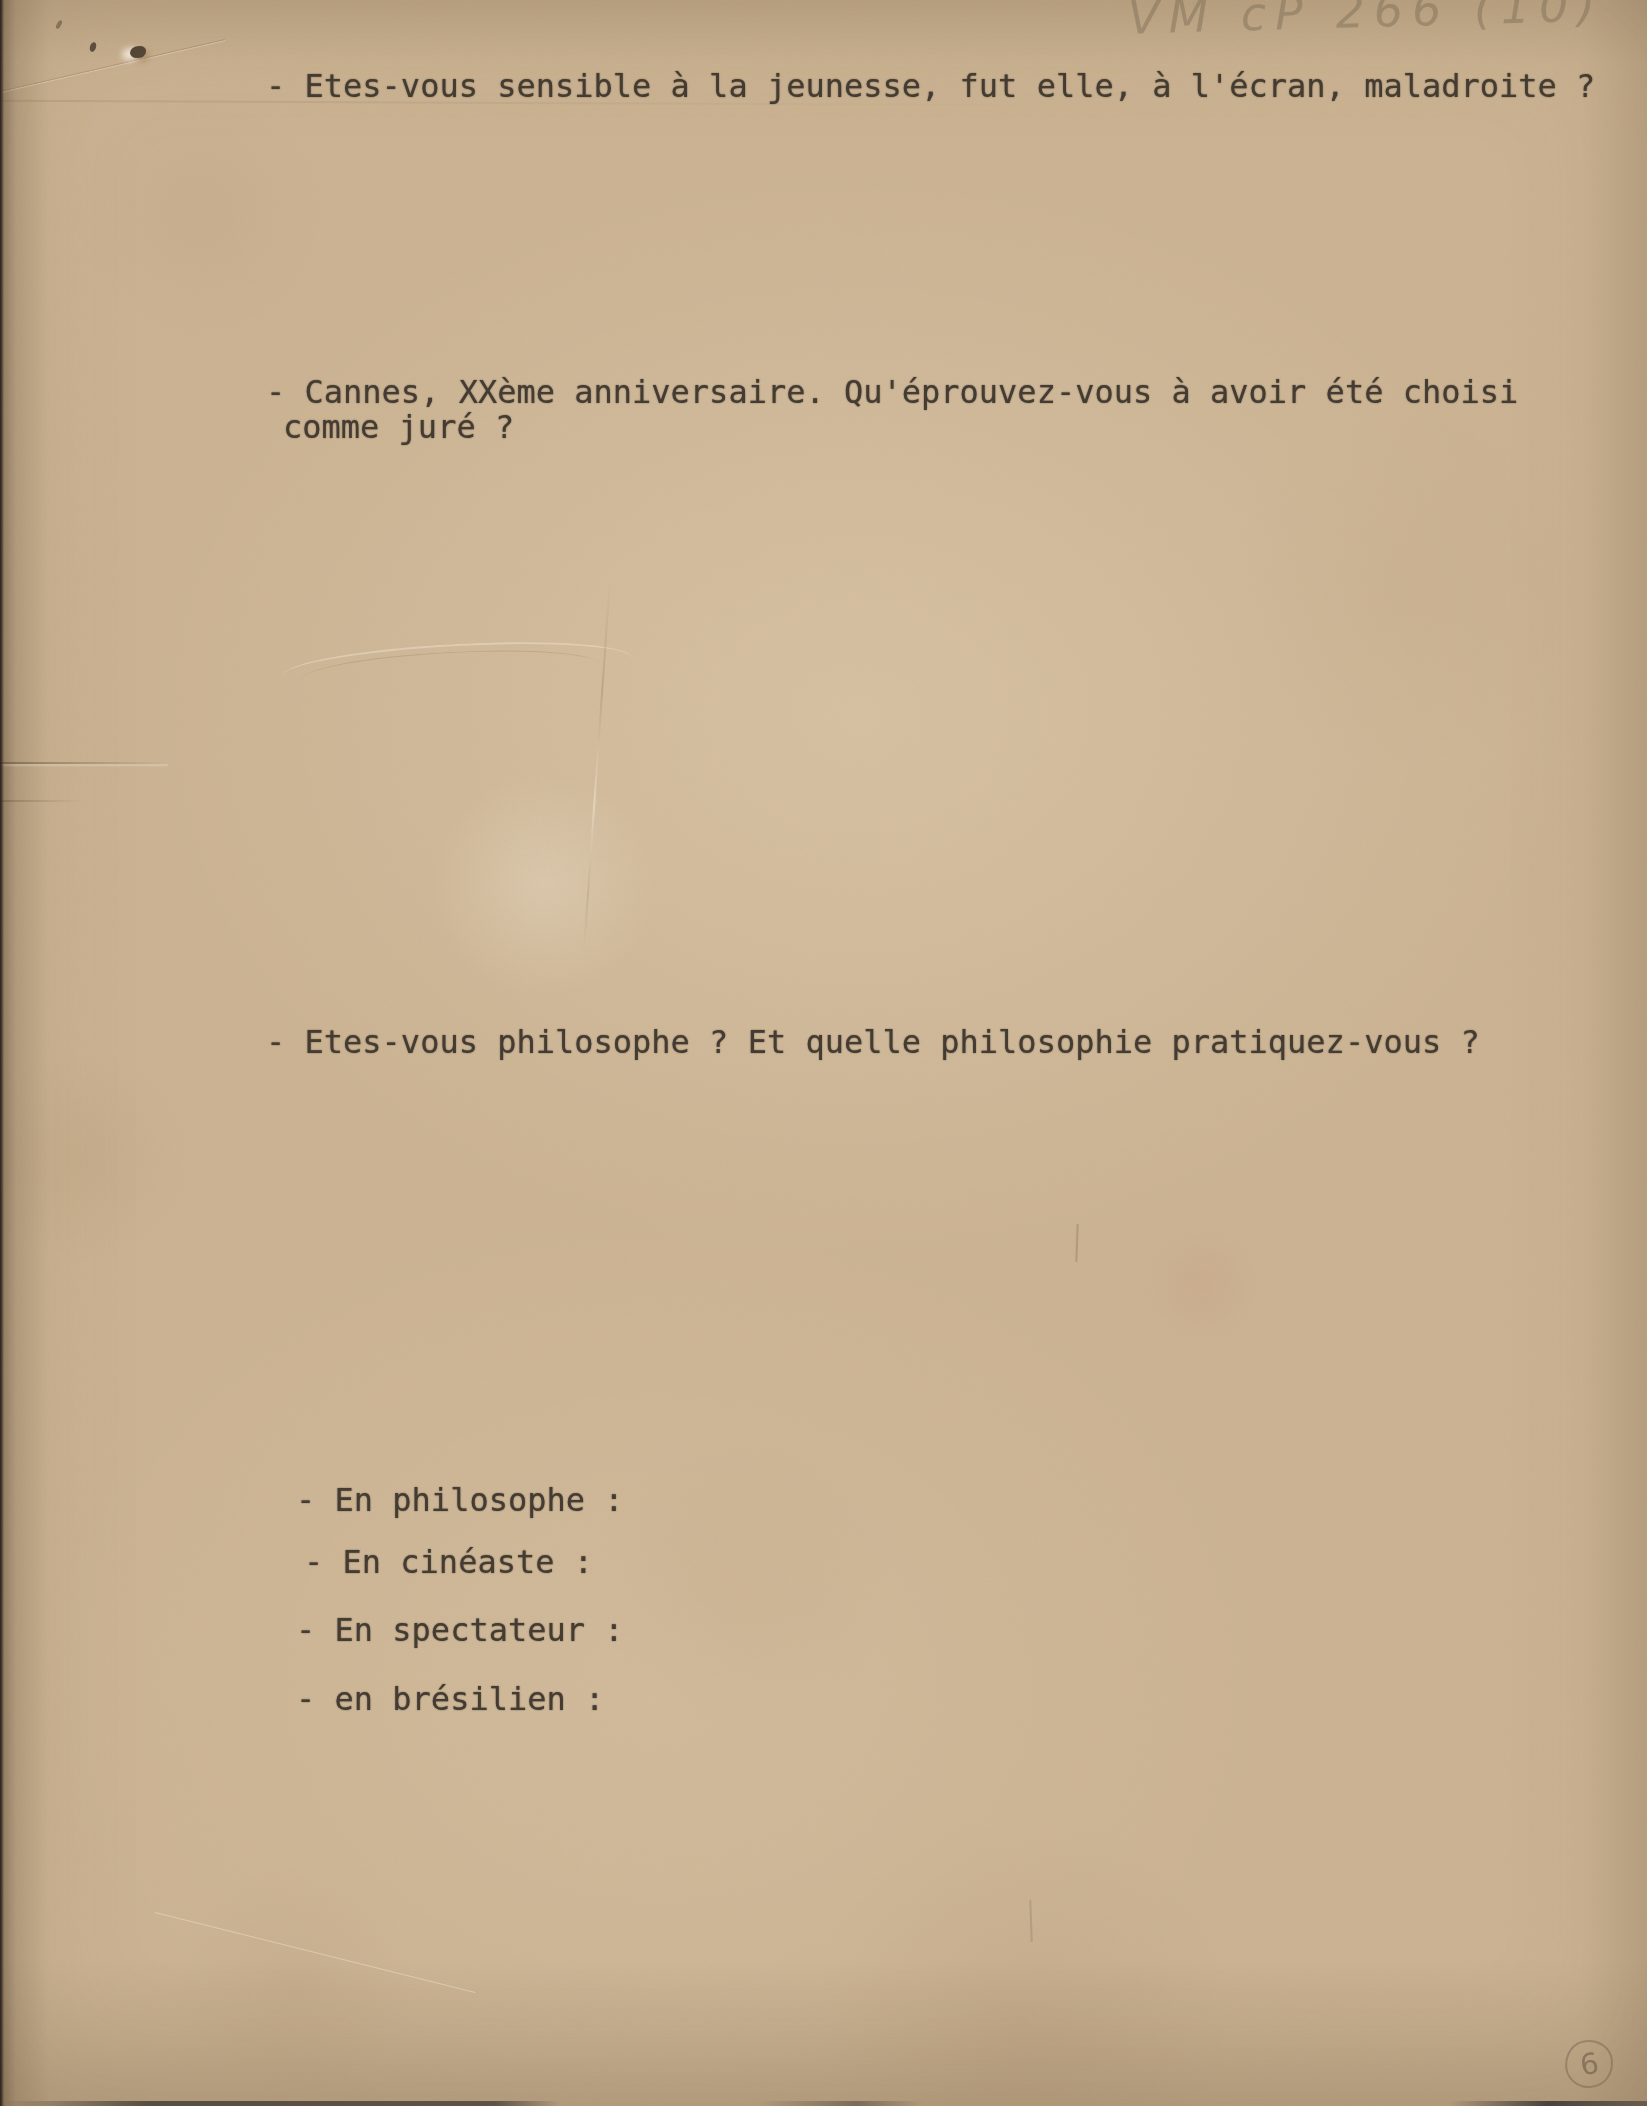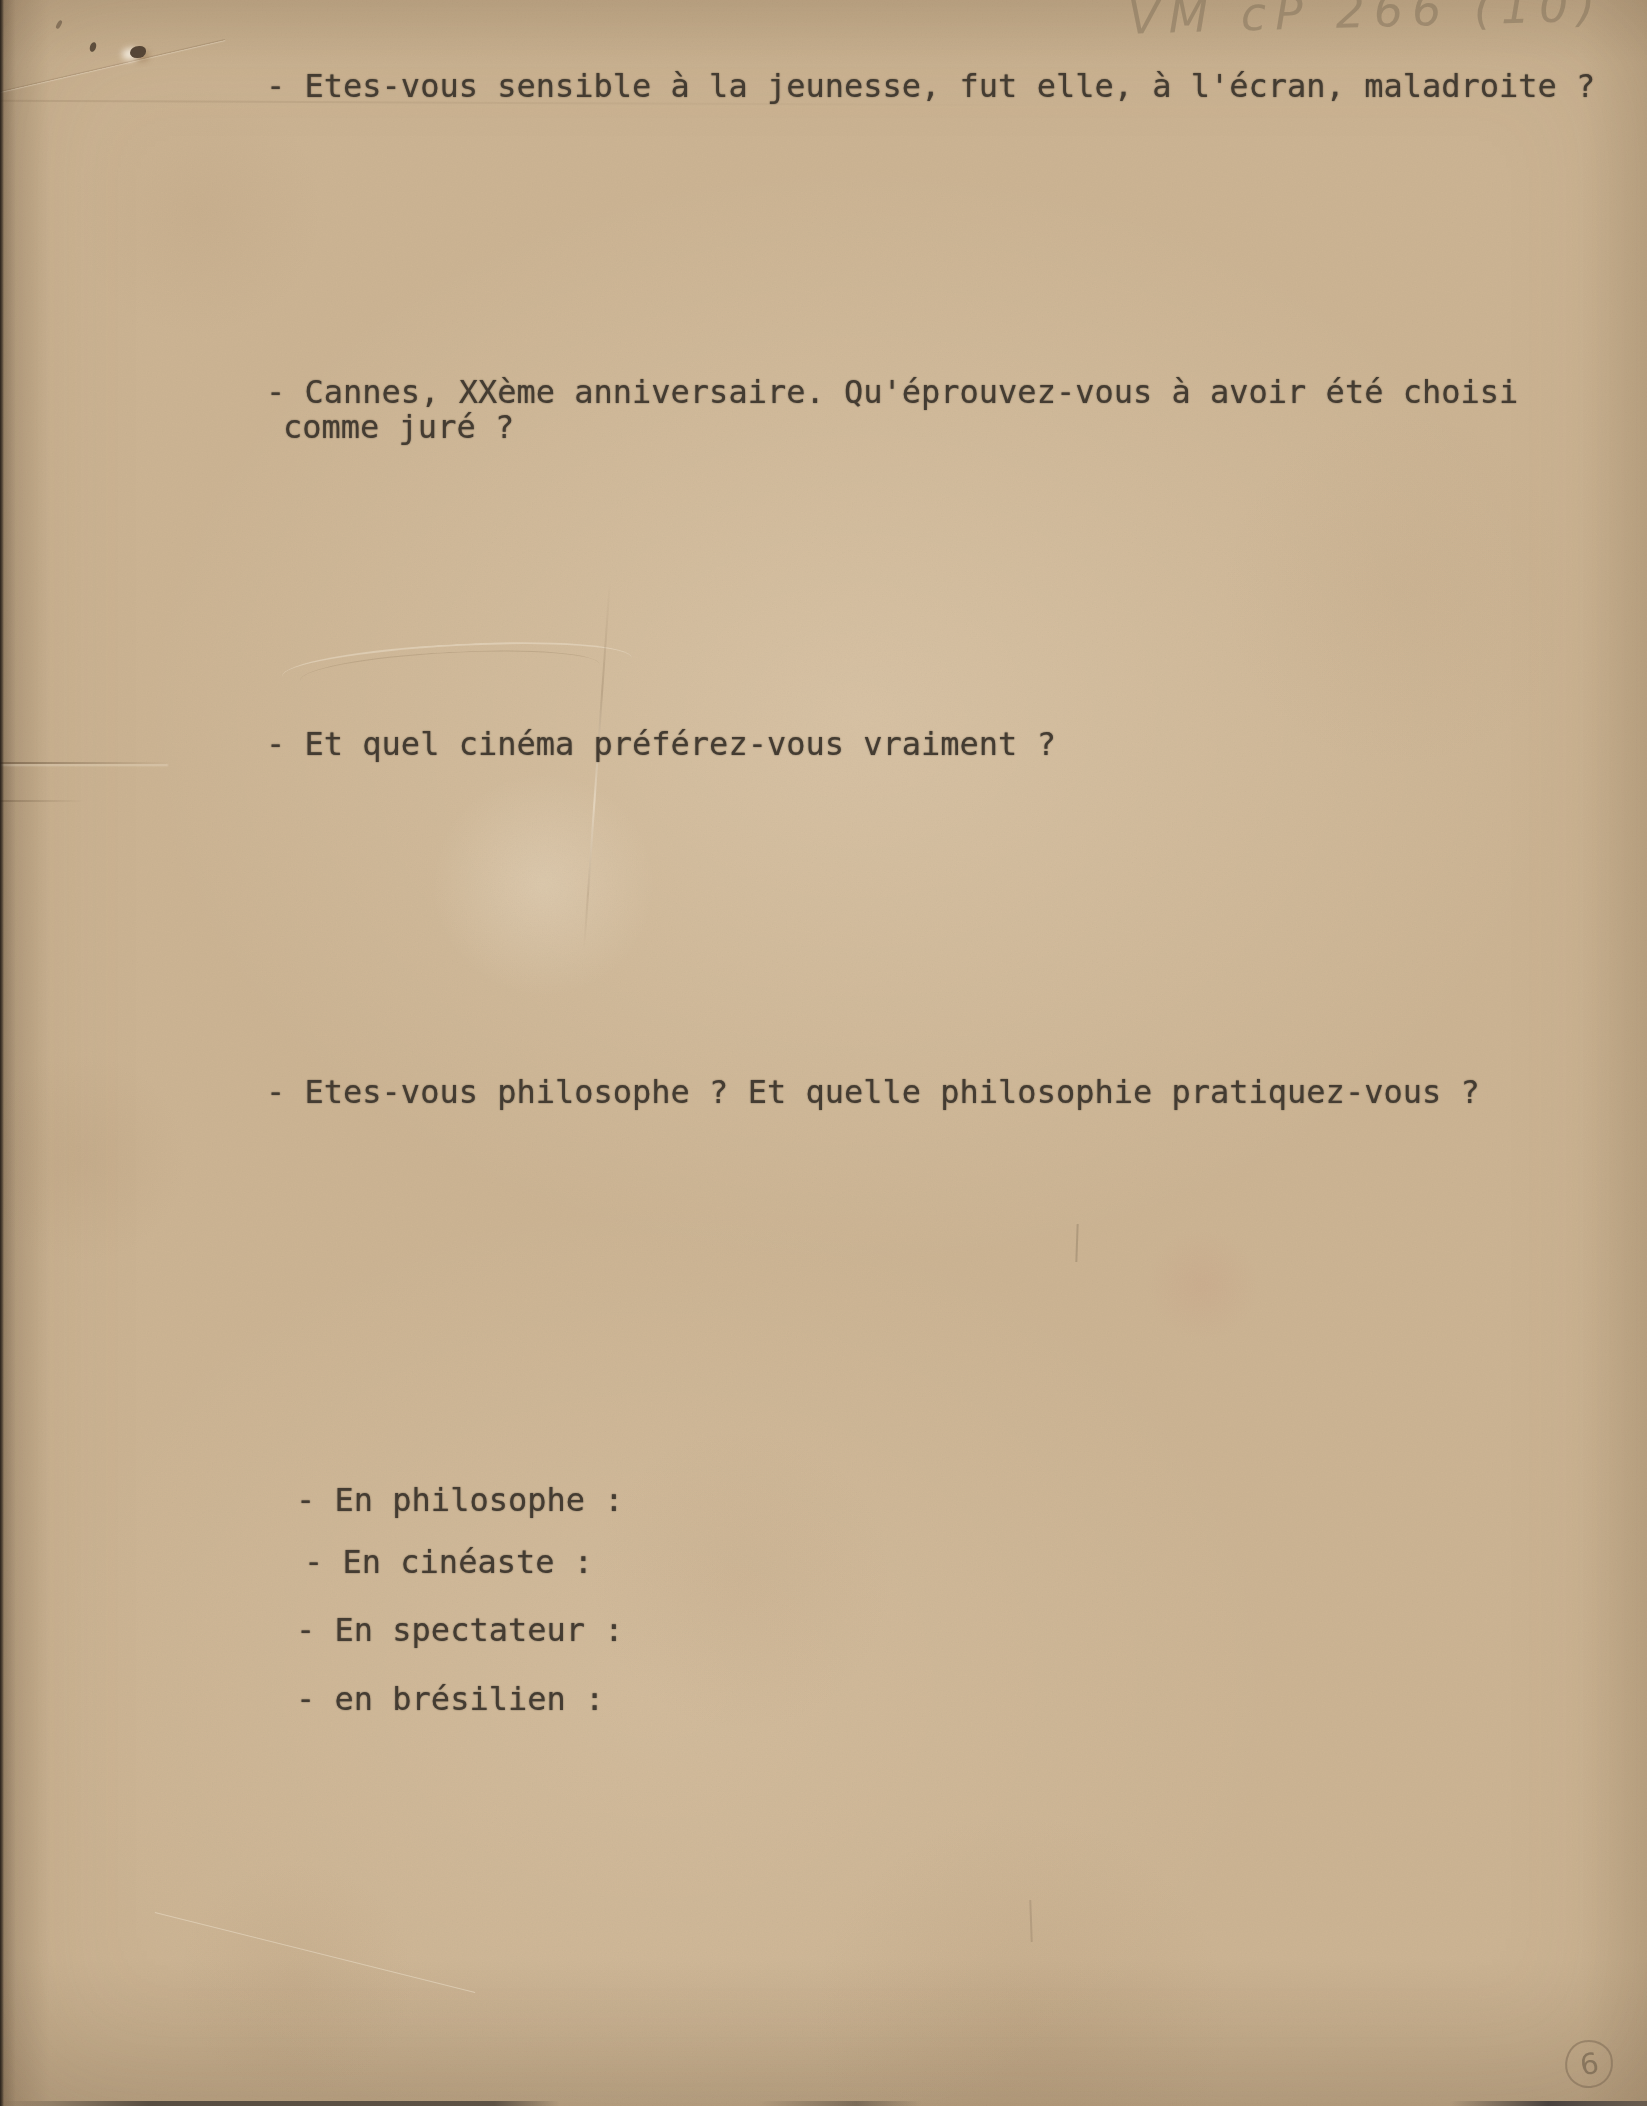--- a/index.html
+++ b/index.html
@@ -135,23 +135,22 @@
   <div class="edge-left"></div>
   <div class="edge-bottom"></div>
 
   <div class="hand annotation">VM cP 266 (10)</div>
 
   <div class="typed" style="left:266px;top:66px">- Etes-vous sensible à la jeunesse, fut elle, à l'écran, maladroite ?</div>
 
   <div class="typed block" style="left:266px;top:375px">- Cannes, XXème anniversaire. Qu'éprouvez-vous à avoir été choisi</div>
   <div class="typed block" style="left:283px;top:410px">comme juré ?</div>
 
-  <div class="typed" style="left:266px;top:724px">- Et quel cinéma préférez-vous vraiment ?</div>
 
-  <div class="typed" style="left:266px;top:1072px">- Etes-vous philosophe ? Et quelle philosophie pratiquez-vous ?</div>
+  <div class="typed" style="left:266px;top:1022px">- Etes-vous philosophe ? Et quelle philosophie pratiquez-vous ?</div>
 
 
   <div class="typed" style="left:296px;top:1480px">- En philosophe :</div>
   <div class="typed" style="left:304px;top:1542px">- En cinéaste :</div>
   <div class="typed" style="left:296px;top:1610px">- En spectateur :</div>
   <div class="typed" style="left:296px;top:1679px">- en brésilien :</div>
 
   <div class="page-num">
     <span>6</span>
   </div>

